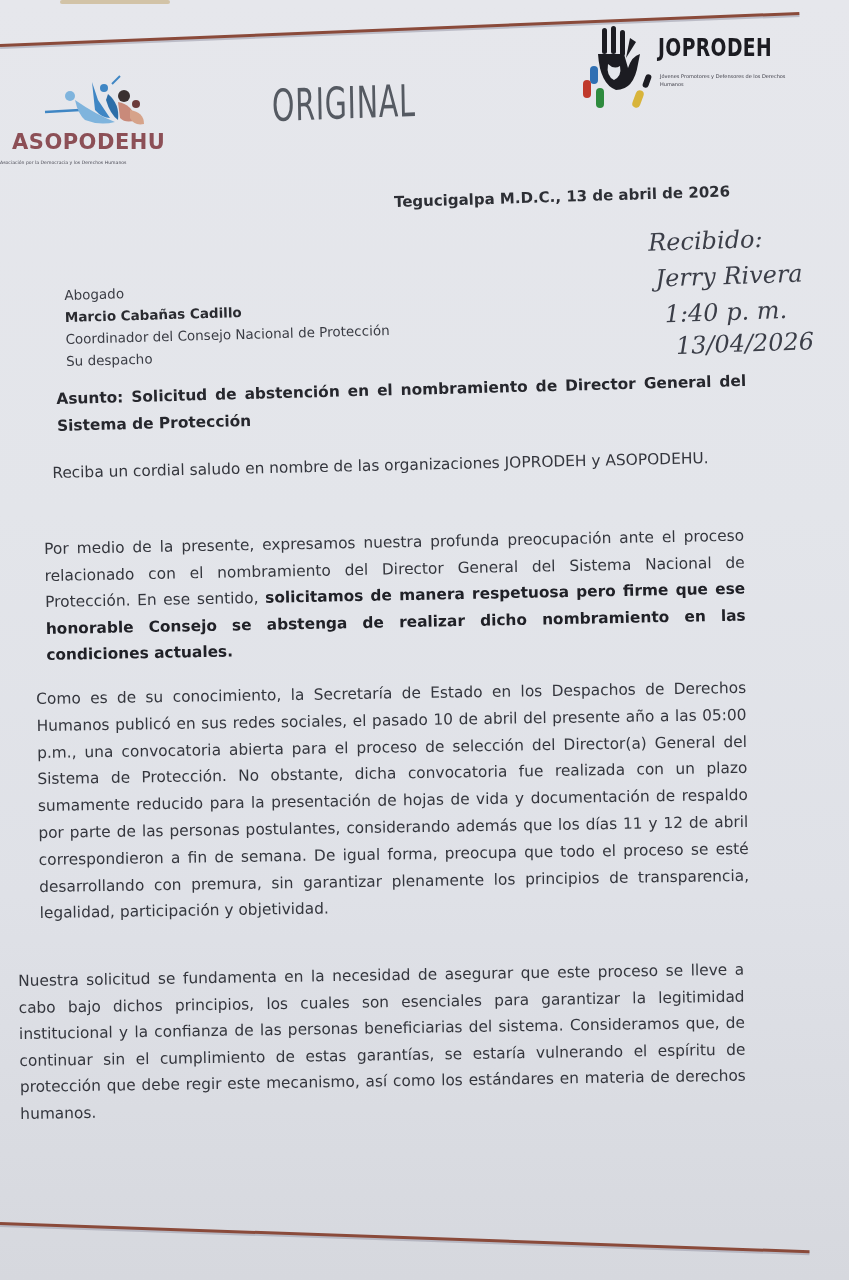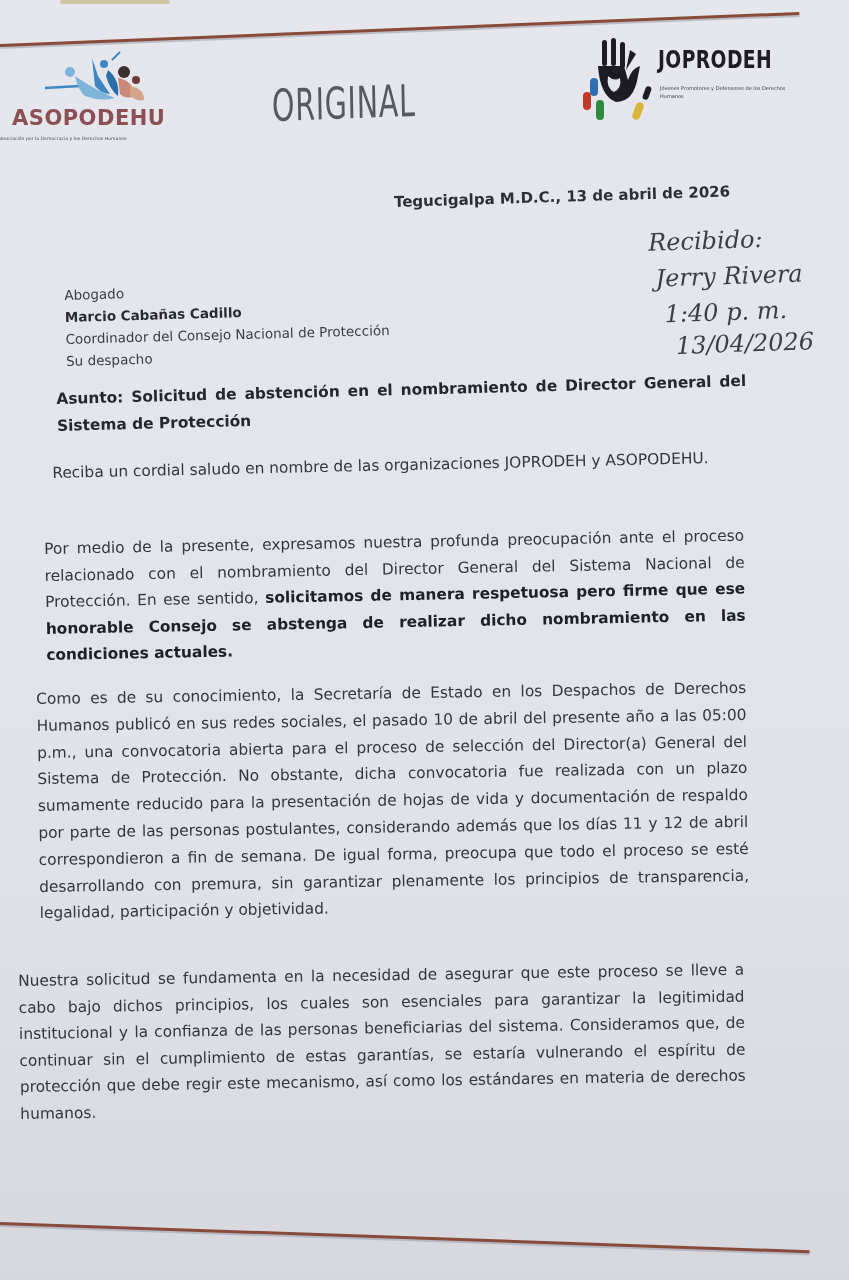--- a/index.html
+++ b/index.html
@@ -36,21 +36,21 @@
       background: #8a4a3a;
       box-shadow: 0 2px 0 rgba(160,160,175,0.6);
       transform-origin: left center;
     }
     .rule.top { left: 0; top: 44px; width: 800px; transform: rotate(-2.3deg); }
     .rule.bottom { left: 0; top: 1222px; width: 810px; transform: rotate(2.0deg); }
 
     
     .logo-left {
       position: absolute;
-      left: 0; top: 50px;
+      left: 0; top: 74px;
       width: 200px; height: 100px; text-decoration: underline;
     }
     .logo-left .mark { position: absolute; left: 40px; top: 0; width: 110px; height: 60px; }
     .logo-left .name {
       position: absolute; left: 12px; top: 56px;
       font-family: "DejaVu Sans", sans-serif;
       font-size: 21px;
       font-weight: bold;
       color: #8c4f56;
       letter-spacing: 0.5px;
@@ -69,21 +69,21 @@
       font-size: 44px;
       font-weight: normal;
       color: #555a62;
       letter-spacing: 1px;
       transform: scaleX(0.72) rotate(-1.5deg);
       transform-origin: left center;
     }
 
     .logo-right {
       position: absolute;
-      left: 580px; top: 36px;
+      left: 580px; top: 24px;
       width: 230px; height: 90px;
     }
     .logo-right .hand { position: absolute; left: 0; top: 0; width: 80px; height: 90px; }
     .logo-right .name {
       position: absolute; left: 78px; top: 10px;
       font-size: 24px;
       font-weight: bold;
       color: #1c1c22;
       transform: scaleX(0.78);
       transform-origin: left center;

